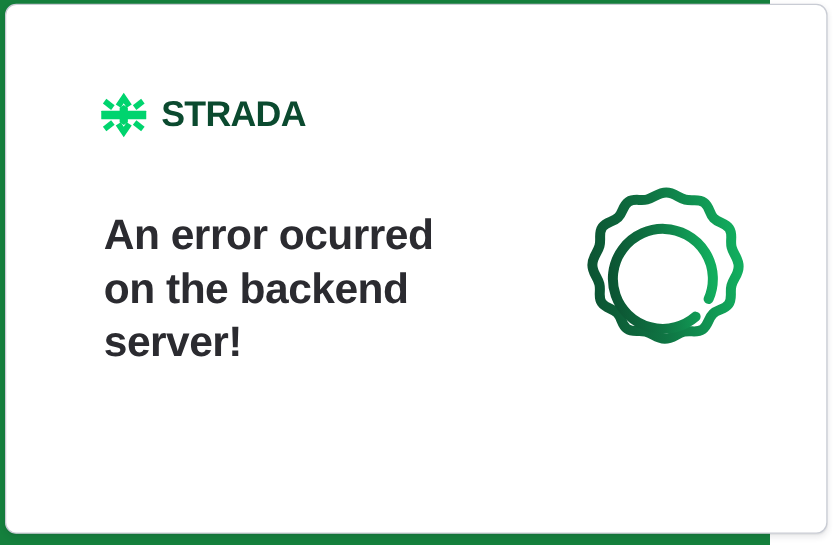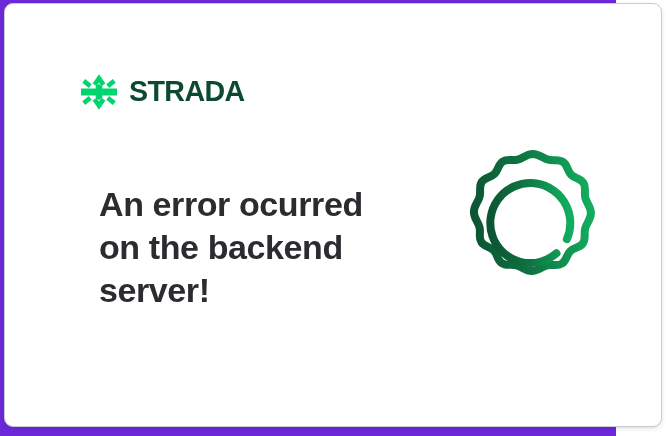--- a/index.html
+++ b/index.html
@@ -12,21 +12,21 @@
     height: 436px;
     overflow: hidden;
     font-family: "Liberation Sans", sans-serif;
     -webkit-font-smoothing: antialiased;
   }
 
   .screen {
     position: relative;
     width: 616px;
     height: 436px;
-    background: #6d28d9;
+    background: #15803d;
     box-sizing: border-box;
   }
 
   
   .error-card {
     position: absolute;
     left: 4px;
     top: 3px;
     width: 658px;
     height: 424px;
@@ -59,21 +59,21 @@
     height: 32px;
     flex: 0 0 auto;
   }
 
   
   .headline {
     position: absolute;
     left: 78px;
     top: 163px;
     width: 300px;
-    margin: 16px;
+    margin: 0;
     font-family: "Liberation Sans", sans-serif;
     font-size: 34px;
     line-height: 43px;
     font-weight: 700;
     letter-spacing: -0.4px;
     color: #2b2b30;
     white-space: pre-line;
   }
 
   

